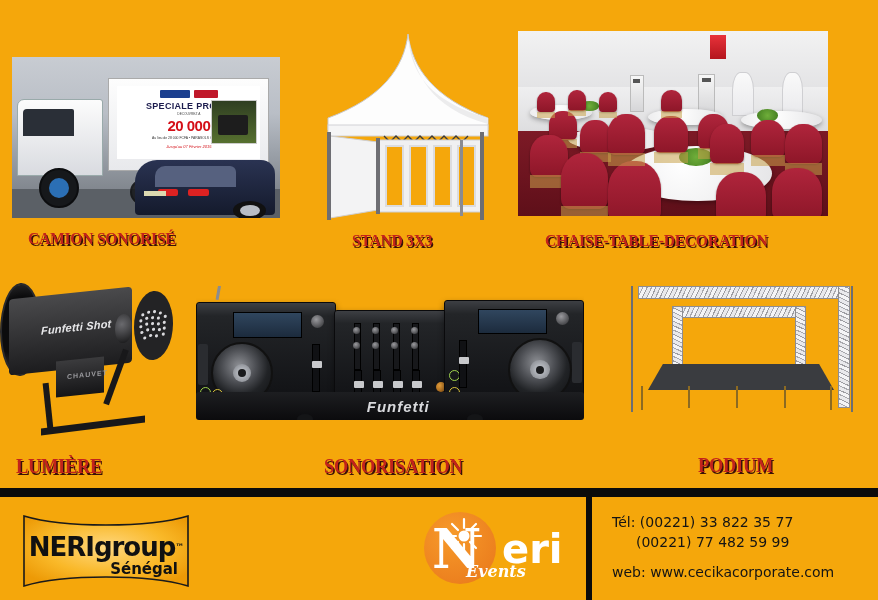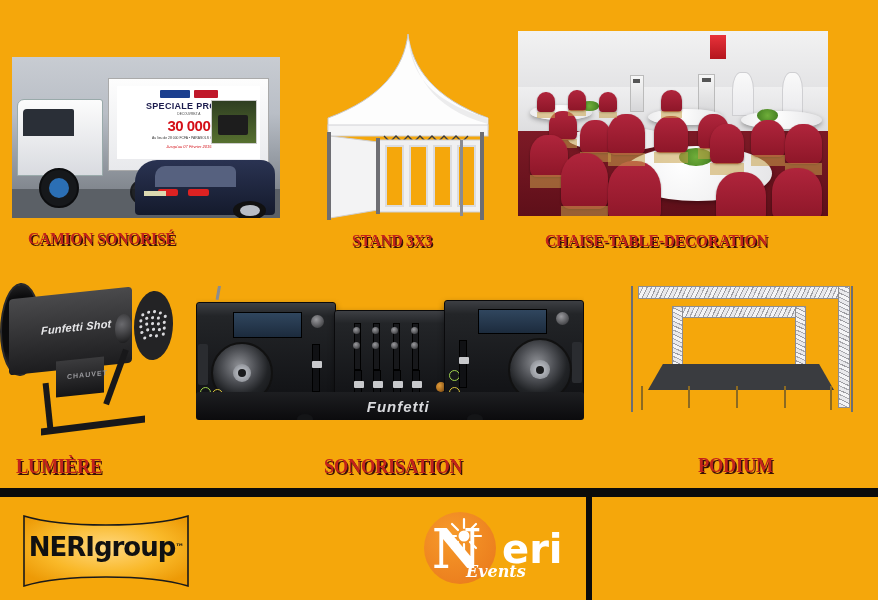--- a/index.html
+++ b/index.html
@@ -159,21 +159,21 @@
   <div class="photo truck-bg" style="left:12px;top:57px;width:268px;height:161px;">
     <div class="truck-shadow"></div>
     <div class="truck-box">
       <div class="truck-ad">
         <div class="ad-logos">
           <div class="ad-logo-a"></div>
           <div class="ad-logo-b"></div>
         </div>
         <div class="ad-title">SPECIALE PROMO</div>
         <div class="ad-sub">DECOUVREZ À</div>
-        <div class="ad-price">30 000</div>
+        <div class="ad-price">20 000</div>
         <div class="ad-note">Au lieu de 28 000 FCFA  •  PARASOLS OFFERTS</div>
         <div class="ad-date">Jusqu'au 07 Février 2015</div>
         <div class="ad-prod"></div>
       </div>
     </div>
     <div class="truck-cab">
       <div class="truck-window"></div>
     </div>
     <div class="truck-wheel" style="left:10%;bottom:6%;width:40px;height:40px;">
       <div class="rim"></div>
@@ -378,20 +378,23 @@
           <stop offset="0%" stop-color="#ffd880"></stop>
           <stop offset="60%" stop-color="#F9B828"></stop>
           <stop offset="100%" stop-color="#ED9A06"></stop>
         </radialGradient>
       </defs>
       <path d="M6 4 C 46 16, 130 16, 170 4 L 170 74 C 130 62, 46 62, 6 74 Z" fill="url(#gl)" stroke="#1a1a1a" stroke-width="1.6"></path>
     </svg>
     <div class="neri-text" style="top:20px;">
       <span class="neri-main" style="font-size:26px;text-align:right;">NERIgroup</span><span class="neri-main" style="font-size:9px;vertical-align:super;">™</span>
     </div>
+    <div class="neri-text" style="top:48px;padding-right:16px;text-align:right;">
+      <span class="neri-sen" style="font-size:15px;">Sénégal</span>
+    </div>
   </div>
 
 
   <div style="position:absolute;left:418px;top:508px;width:160px;height:86px;">
     <div class="nerievt-circle" style="left:6px;top:4px;width:72px;height:72px;"></div>
     <svg class="sunburst" width="40" height="40" viewBox="0 0 40 40" style="left:26px;top:8px;">
       <g stroke="#fff" stroke-width="2.2" stroke-linecap="round">
         <line x1="20" y1="3" x2="20" y2="12"></line>
           <line x1="20" y1="28" x2="20" y2="37"></line>
         <line x1="3" y1="20" x2="12" y2="20"></line>
@@ -401,14 +404,27 @@
         <line x1="32" y1="8" x2="26" y2="14"></line>
           <line x1="14" y1="26" x2="8" y2="32"></line>
       </g>
       <circle cx="20" cy="20" r="5.5" fill="#fff"></circle>
     </svg>
     <div class="nerievt-n" style="left:14px;top:14px;font-size:54px;line-height:54px;">N</div>
     <div class="nerievt-eri" style="left:84px;top:26px;font-size:40px;line-height:30px;">eri</div>
     <div class="nerievt-evt" style="left:48px;top:52px;font-size:16px;line-height:24px;text-align:center;">Events</div>
   </div>
 
+  <div class="contact" style="left:612px;top:512px;width:256px;font-size:14px;line-height:20px;">
+    <div class="l">
+      <span>Tél:</span>
+      <span>(00221) 33 822 35 77</span>
+    </div>
+    <div class="l" style="padding-left:24px;">
+      <span>(00221) 77 482 59 99</span>
+    </div>
+    <div class="l" style="margin-top:10px;">
+      <span>web:</span>
+      <span>www.cecikacorporate.com</span>
+    </div>
+  </div>
 
 </div>
 
 </body></html>

